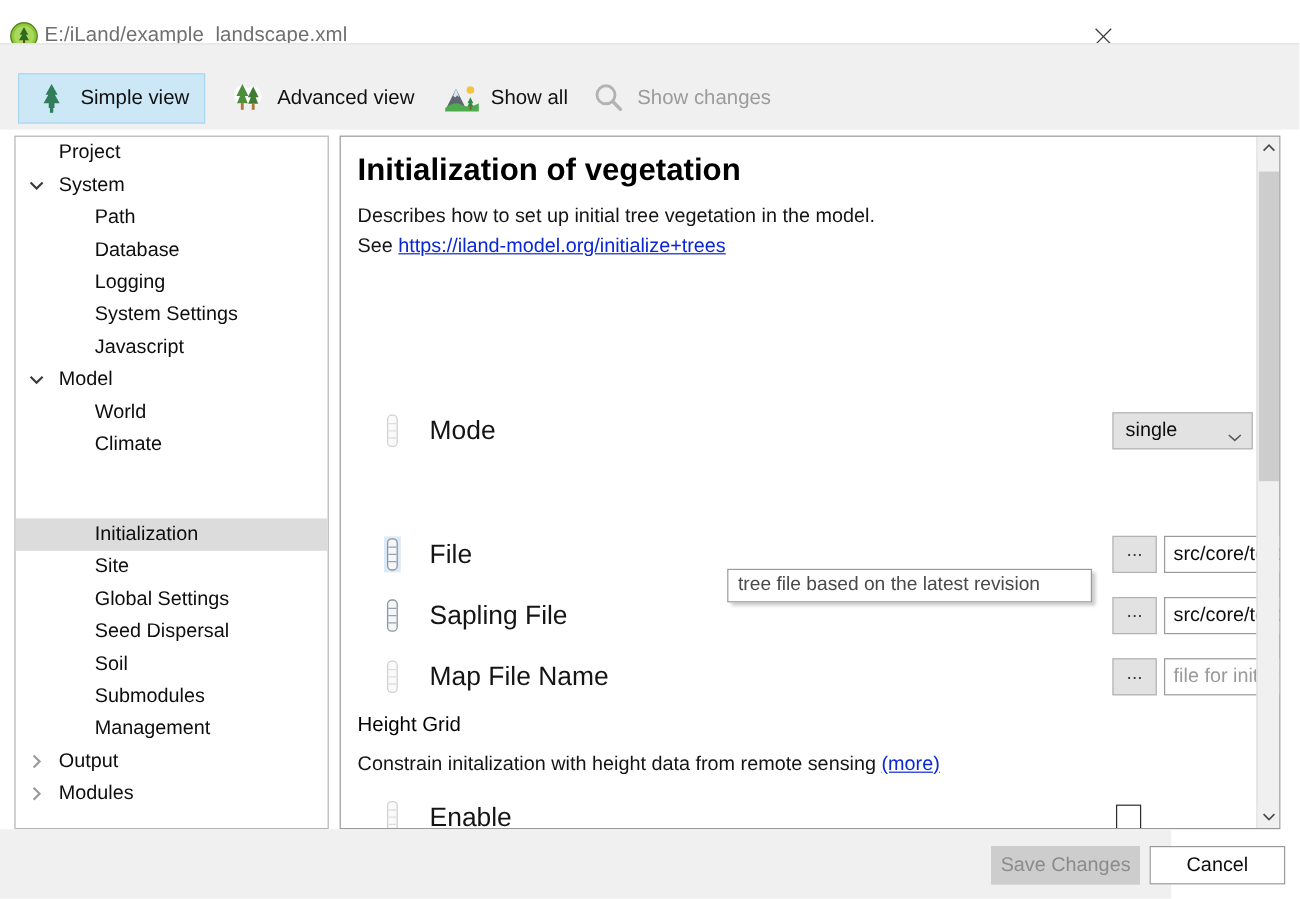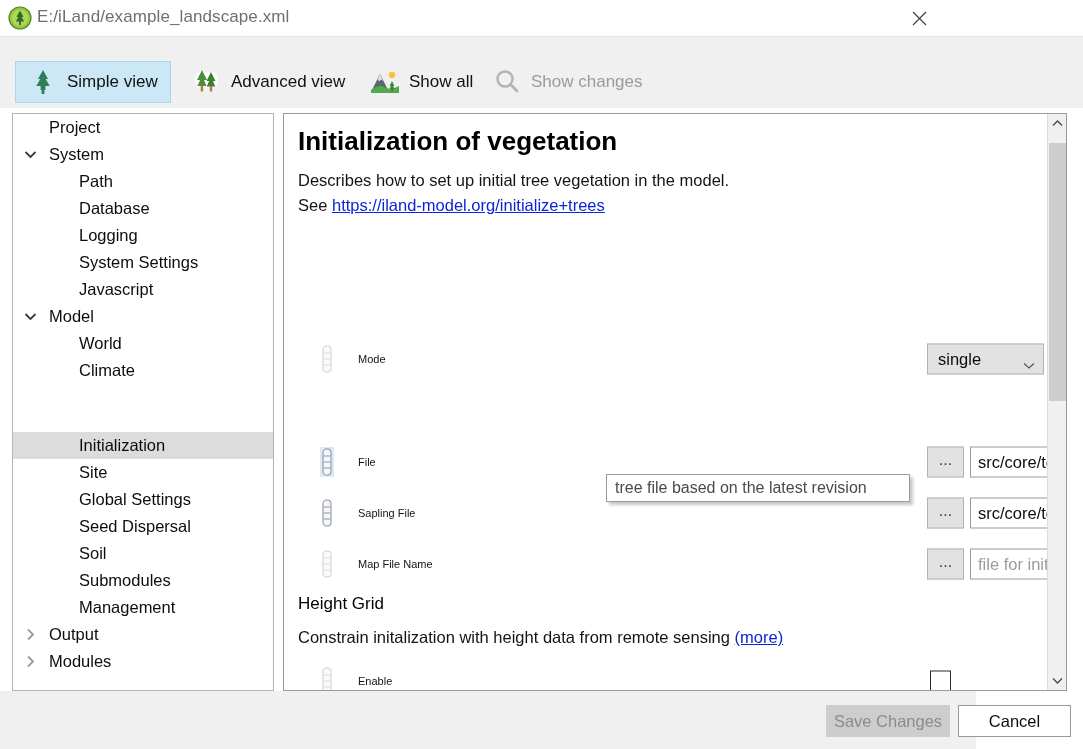--- a/index.html
+++ b/index.html
@@ -8,21 +8,21 @@
     width: 1083px; height: 749px;
     overflow: hidden;
     background: #ffffff;
     font-family: "Liberation Sans", sans-serif;
     -webkit-font-smoothing: antialiased;
   }
   #app { position: relative; width: 1083px; height: 749px; background: #ffffff; }
 
   
   #titlebar {
-    position: absolute; left: 0; top: 0; width: 946px; height: 36px;
+    position: absolute; left: 0; top: 12px; width: 946px; height: 36px;
     background: #ffffff;
   }
   #title-logo {
     position: absolute; left: 8px; top: 6px; width: 24px; height: 24px;
   }
   #title-text {
     position: absolute; left: 37px; top: 7px;
     font-size: 17px; color: #6f6f6f; letter-spacing: 0.1px;
     white-space: nowrap;
   }
@@ -99,21 +99,21 @@
   .link { color: #0b26d6; text-decoration: underline; cursor: pointer; }
 
   .field-row { position: absolute; left: 0; width: 750px; height: 40px; }
   .f-icon {
     position: absolute; left: 36px; top: 50%; transform: translateY(-50%);
     width: 14px; height: 30px;
   }
   .f-icon.hover { background: #dceaf7; }
   .f-label {
     position: absolute; left: 74px; top: 50%; transform: translateY(-50%);
-    font-size: 11px; color: #141414; white-space: nowrap;
+    font-size: 22px; color: #141414; white-space: nowrap;
   }
 
   .combo {
     position: absolute; top: 50%; transform: translateY(-50%);
     height: 31px; background: #e2e2e2; border: 1px solid #b2b2b2;
     display: flex; align-items: center; cursor: pointer;
     padding: 0 8px 0 10px; gap: 10px;
     justify-content: space-between;
   }
   .combo-text { font-size: 16.5px; color: #0d0d0d; white-space: nowrap; }

